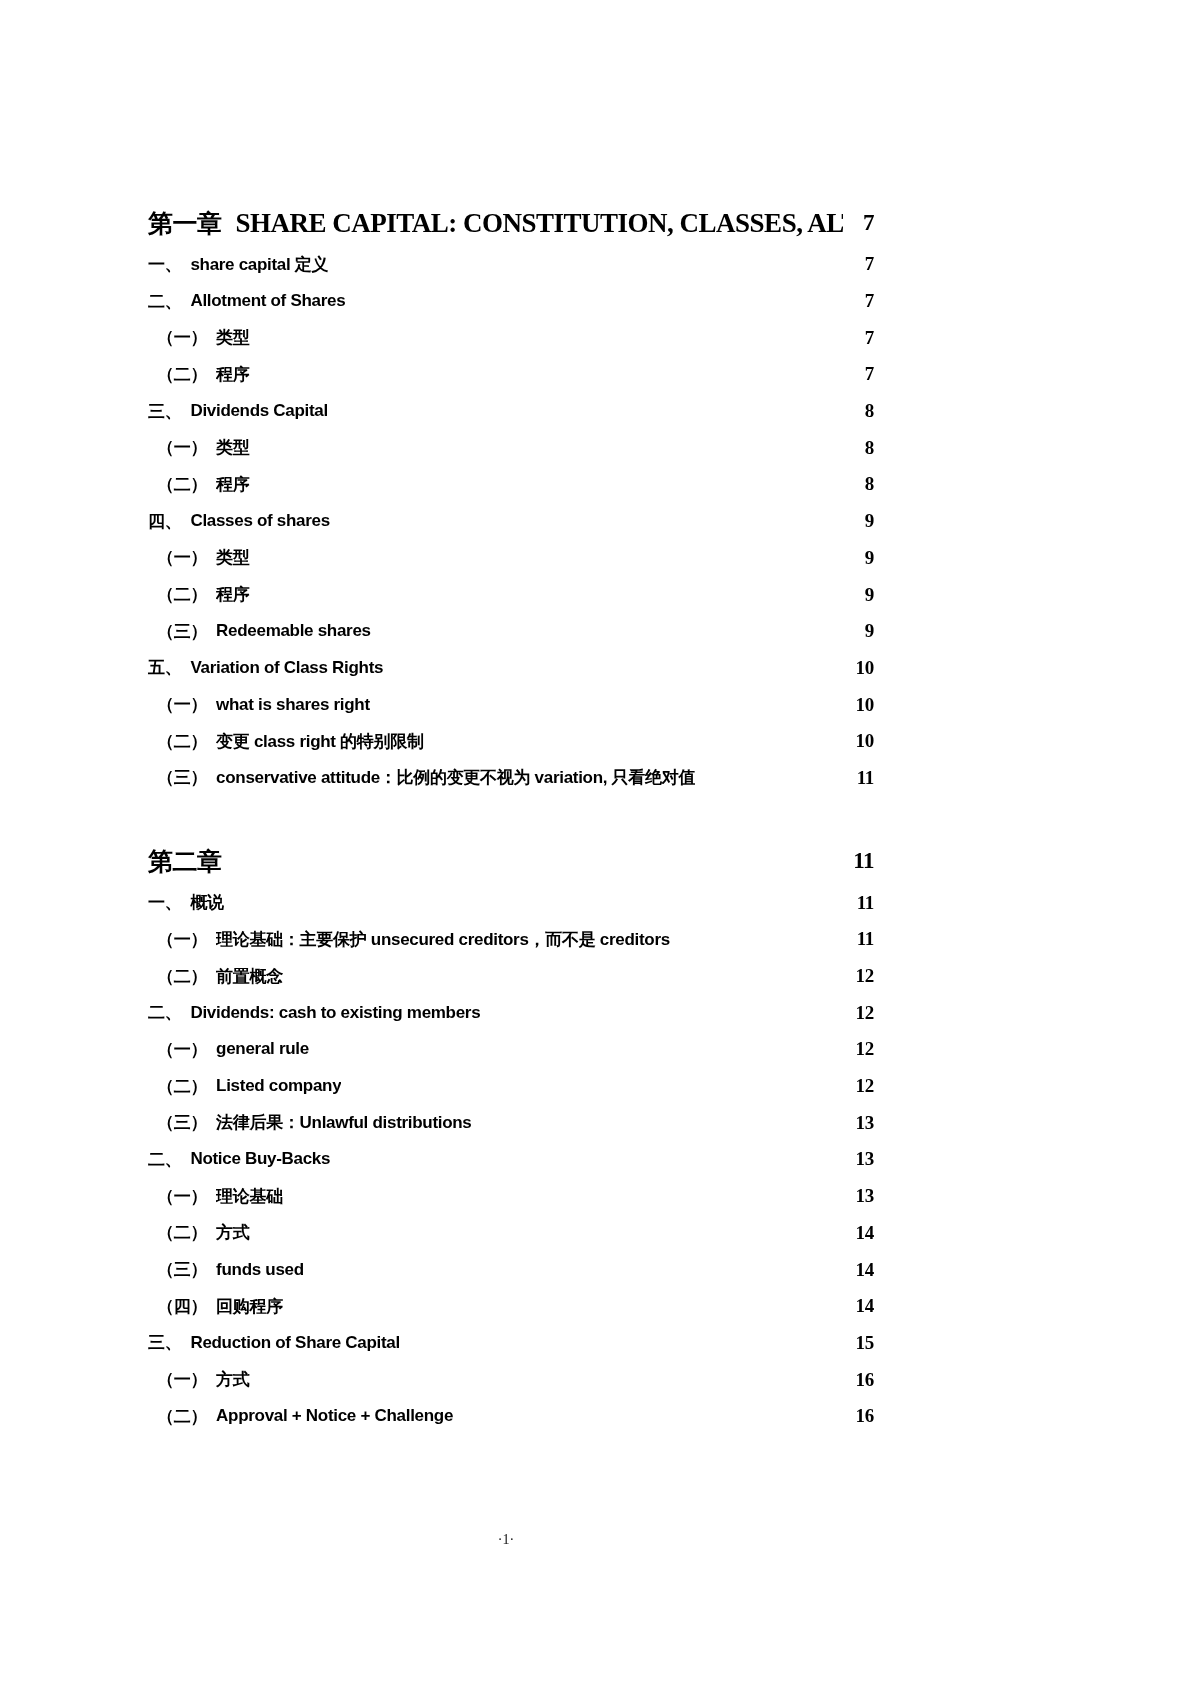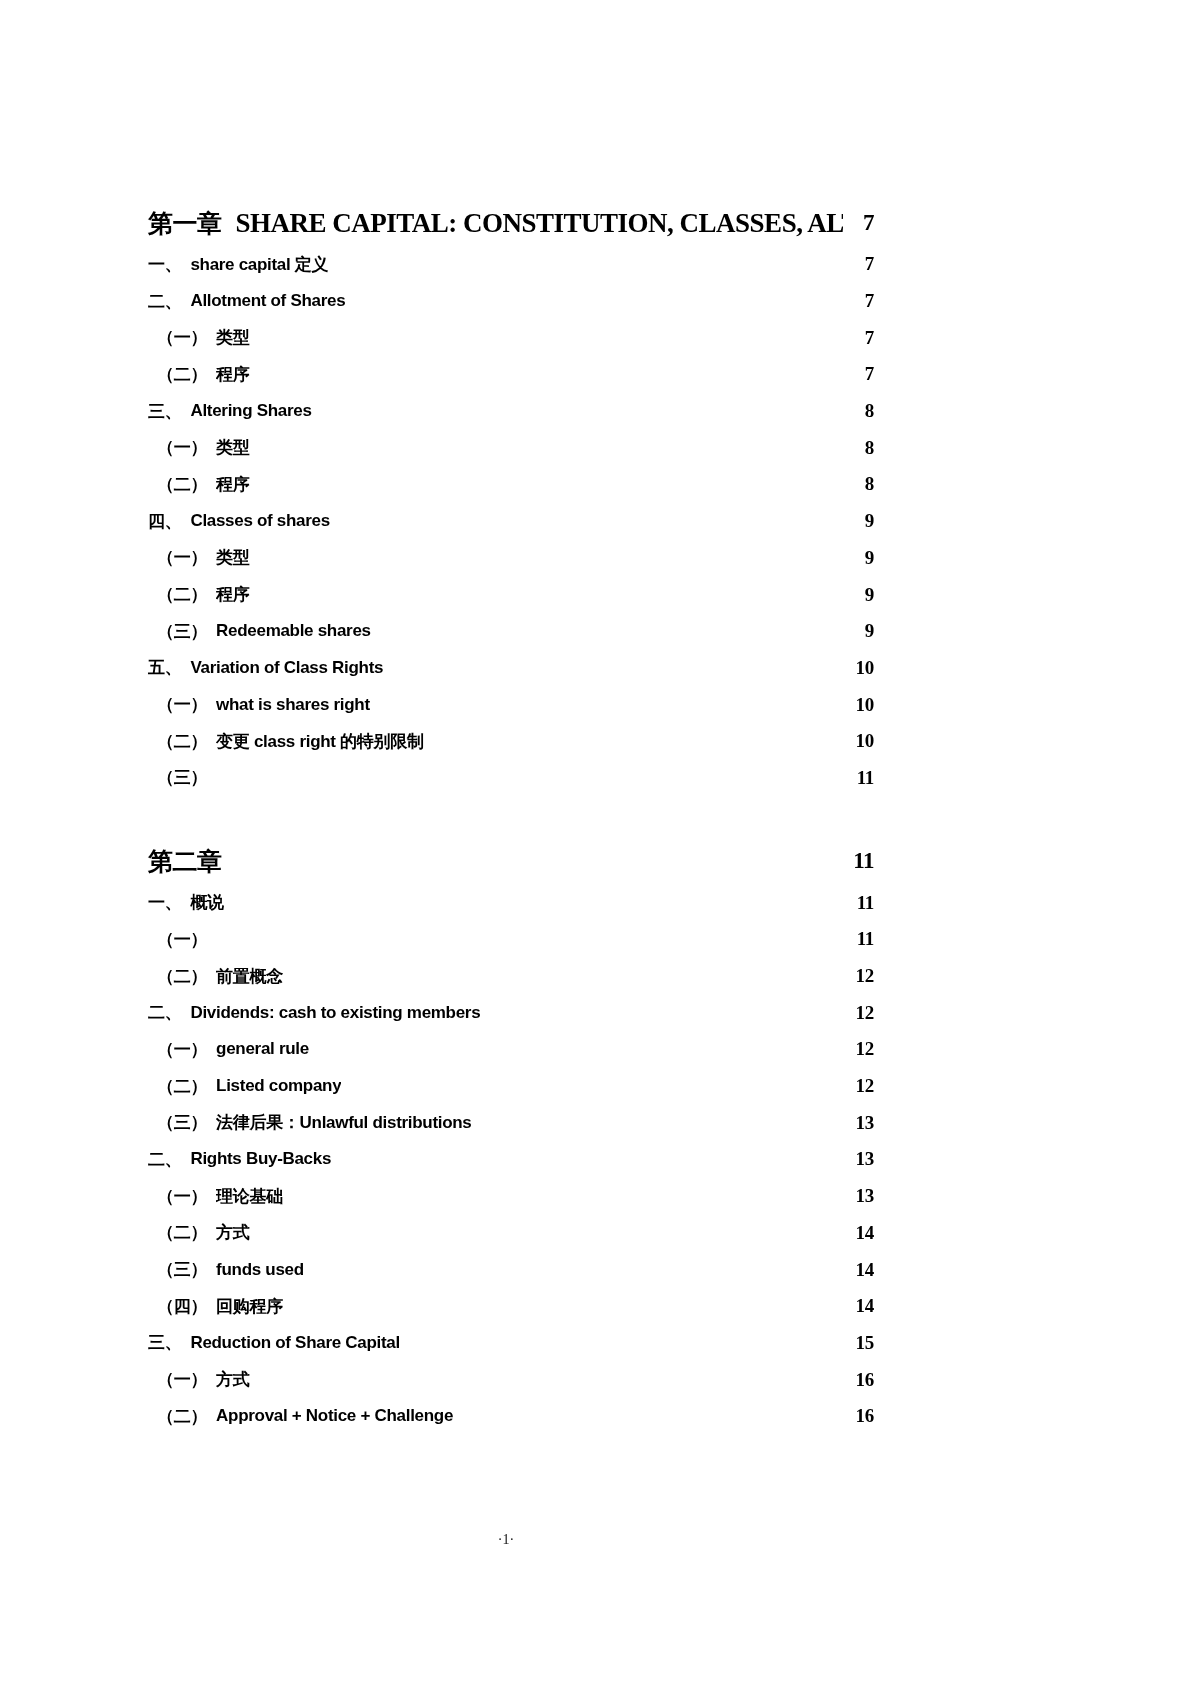--- a/index.html
+++ b/index.html
@@ -44,21 +44,21 @@
         <span class="txt">类型</span>
         <span class="pg">7</span>
       </div>
       <div class="row level-h2">
         <span class="num">（二）</span>
         <span class="txt">程序</span>
         <span class="pg">7</span>
       </div>
       <div class="row level-h1">
         <span class="num">三、</span>
-        <span class="txt">Altering Shares</span>
+        <span class="txt">Dividends Capital</span>
         <span class="pg">8</span>
       </div>
       <div class="row level-h2">
         <span class="num">（一）</span>
         <span class="txt">类型</span>
         <span class="pg">8</span>
       </div>
       <div class="row level-h2">
         <span class="num">（二）</span>
         <span class="txt">程序</span>
@@ -94,33 +94,35 @@
         <span class="txt">what is shares right</span>
         <span class="pg">10</span>
       </div>
       <div class="row level-h2">
         <span class="num">（二）</span>
         <span class="txt">变更 class right 的特别限制</span>
         <span class="pg">10</span>
       </div>
       <div class="row level-h2">
         <span class="num">（三）</span>
+        <span class="txt">conservative attitude：比例的变更不视为 variation, 只看绝对值</span>
         <span class="pg">11</span>
       </div>
       <div class="row level-chapter chapter-gap">
         <span class="num">第二章</span>
         <span class="pg">11</span>
       </div>
       <div class="row level-h1">
         <span class="num">一、</span>
         <span class="txt">概说</span>
         <span class="pg">11</span>
       </div>
       <div class="row level-h2">
         <span class="num">（一）</span>
+        <span class="txt">理论基础：主要保护 unsecured creditors，而不是 creditors</span>
         <span class="pg">11</span>
       </div>
       <div class="row level-h2">
         <span class="num">（二）</span>
         <span class="txt">前置概念</span>
         <span class="pg">12</span>
       </div>
       <div class="row level-h1">
         <span class="num">二、</span>
         <span class="txt">Dividends: cash to existing members</span>
@@ -136,21 +138,21 @@
         <span class="txt">Listed company</span>
         <span class="pg">12</span>
       </div>
       <div class="row level-h2">
         <span class="num">（三）</span>
         <span class="txt">法律后果：Unlawful distributions</span>
         <span class="pg">13</span>
       </div>
       <div class="row level-h1">
         <span class="num">二、</span>
-        <span class="txt">Rights Buy-Backs</span>
+        <span class="txt">Notice Buy-Backs</span>
         <span class="pg">13</span>
       </div>
       <div class="row level-h2">
         <span class="num">（一）</span>
         <span class="txt">理论基础</span>
         <span class="pg">13</span>
       </div>
       <div class="row level-h2">
         <span class="num">（二）</span>
         <span class="txt">方式</span>

